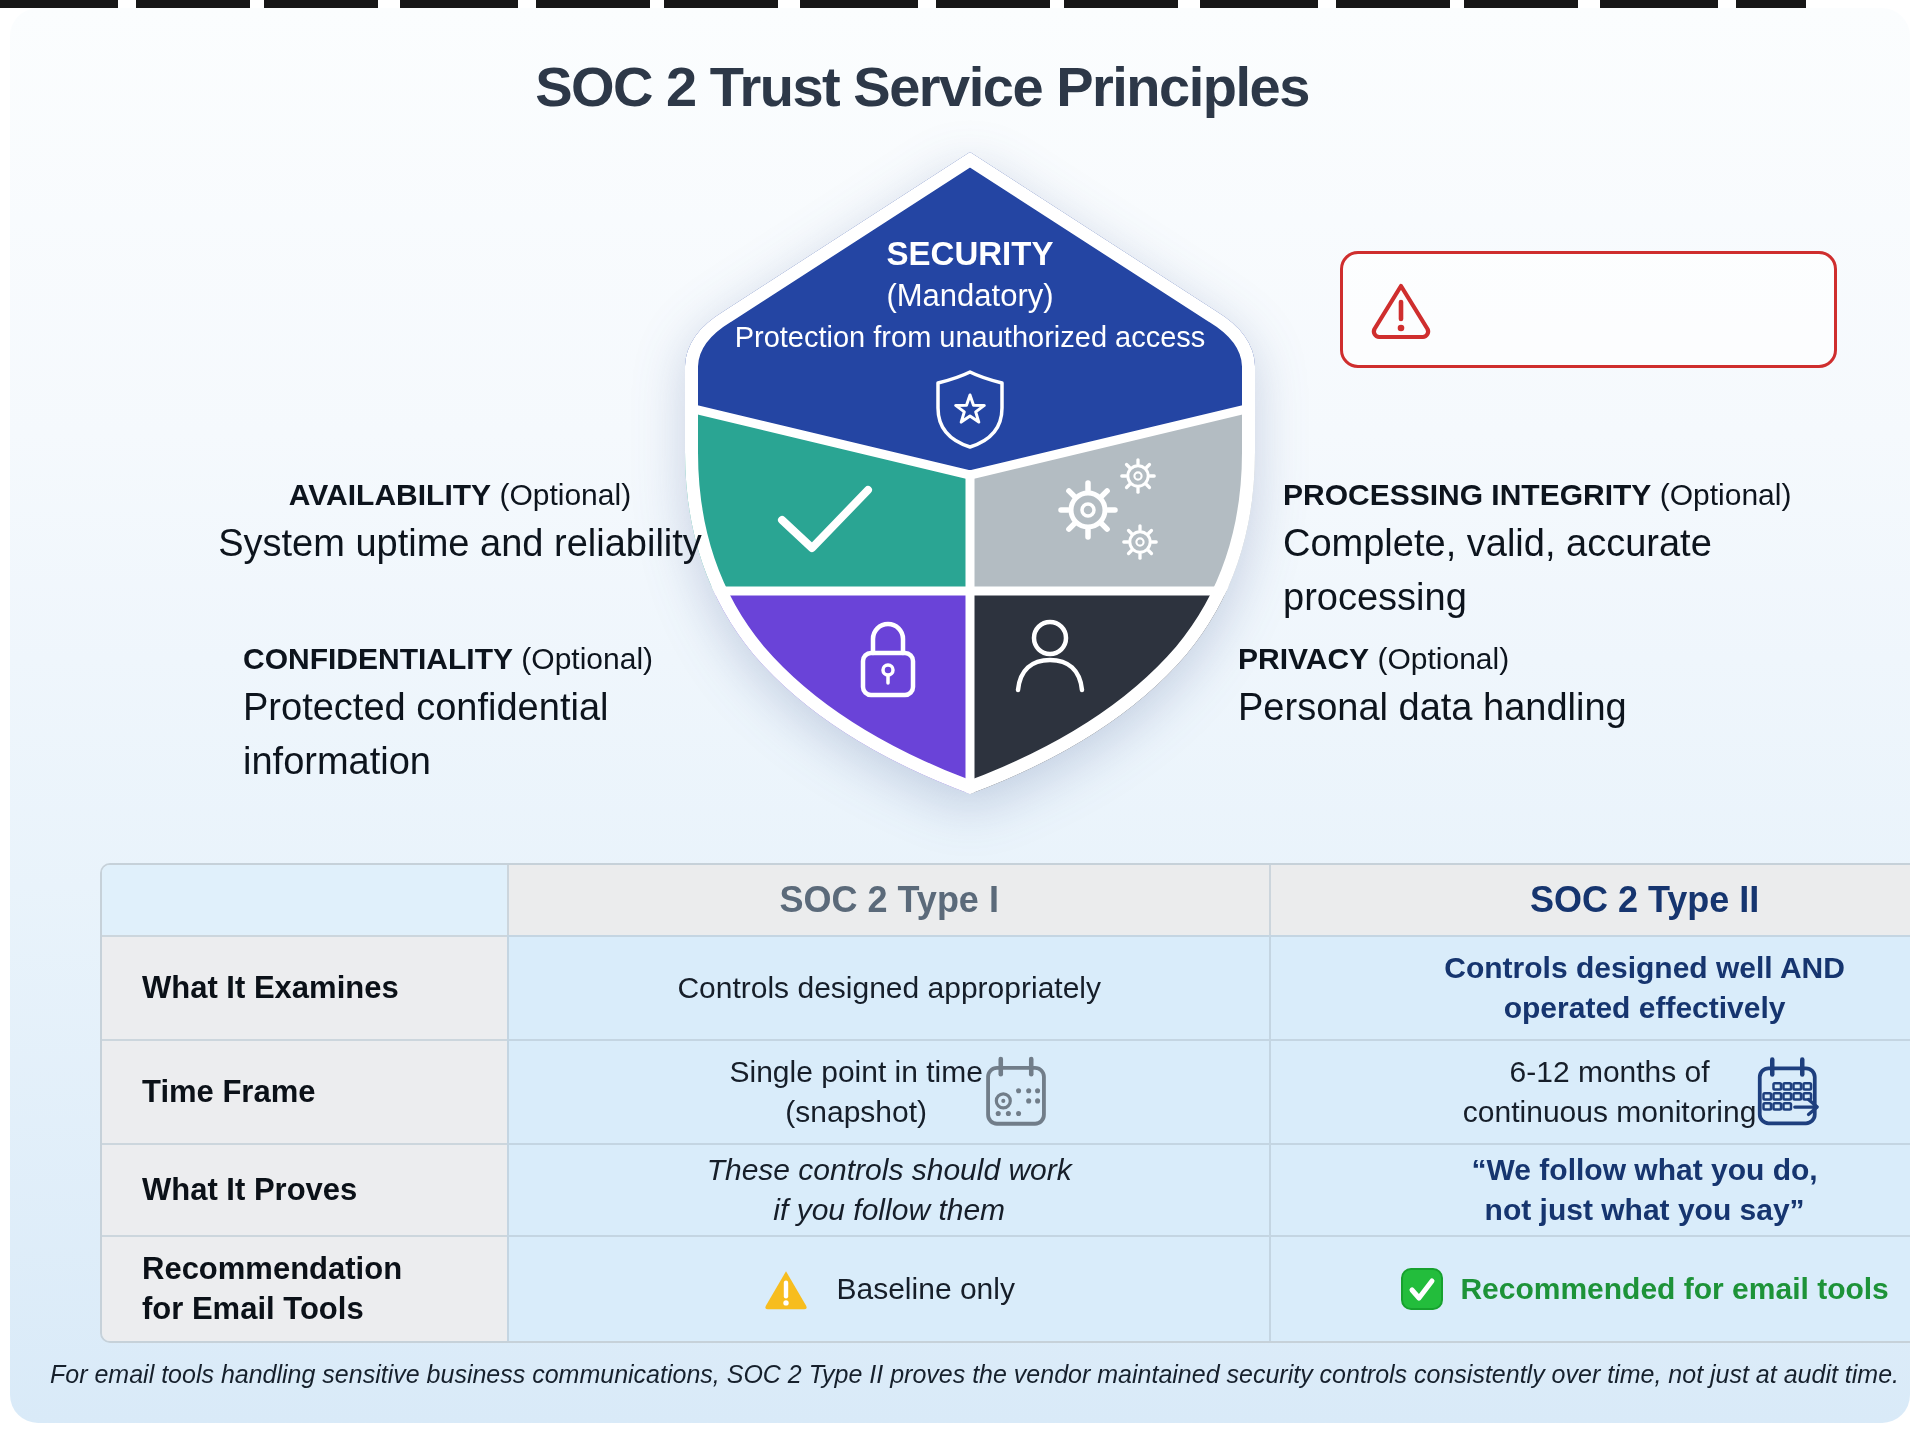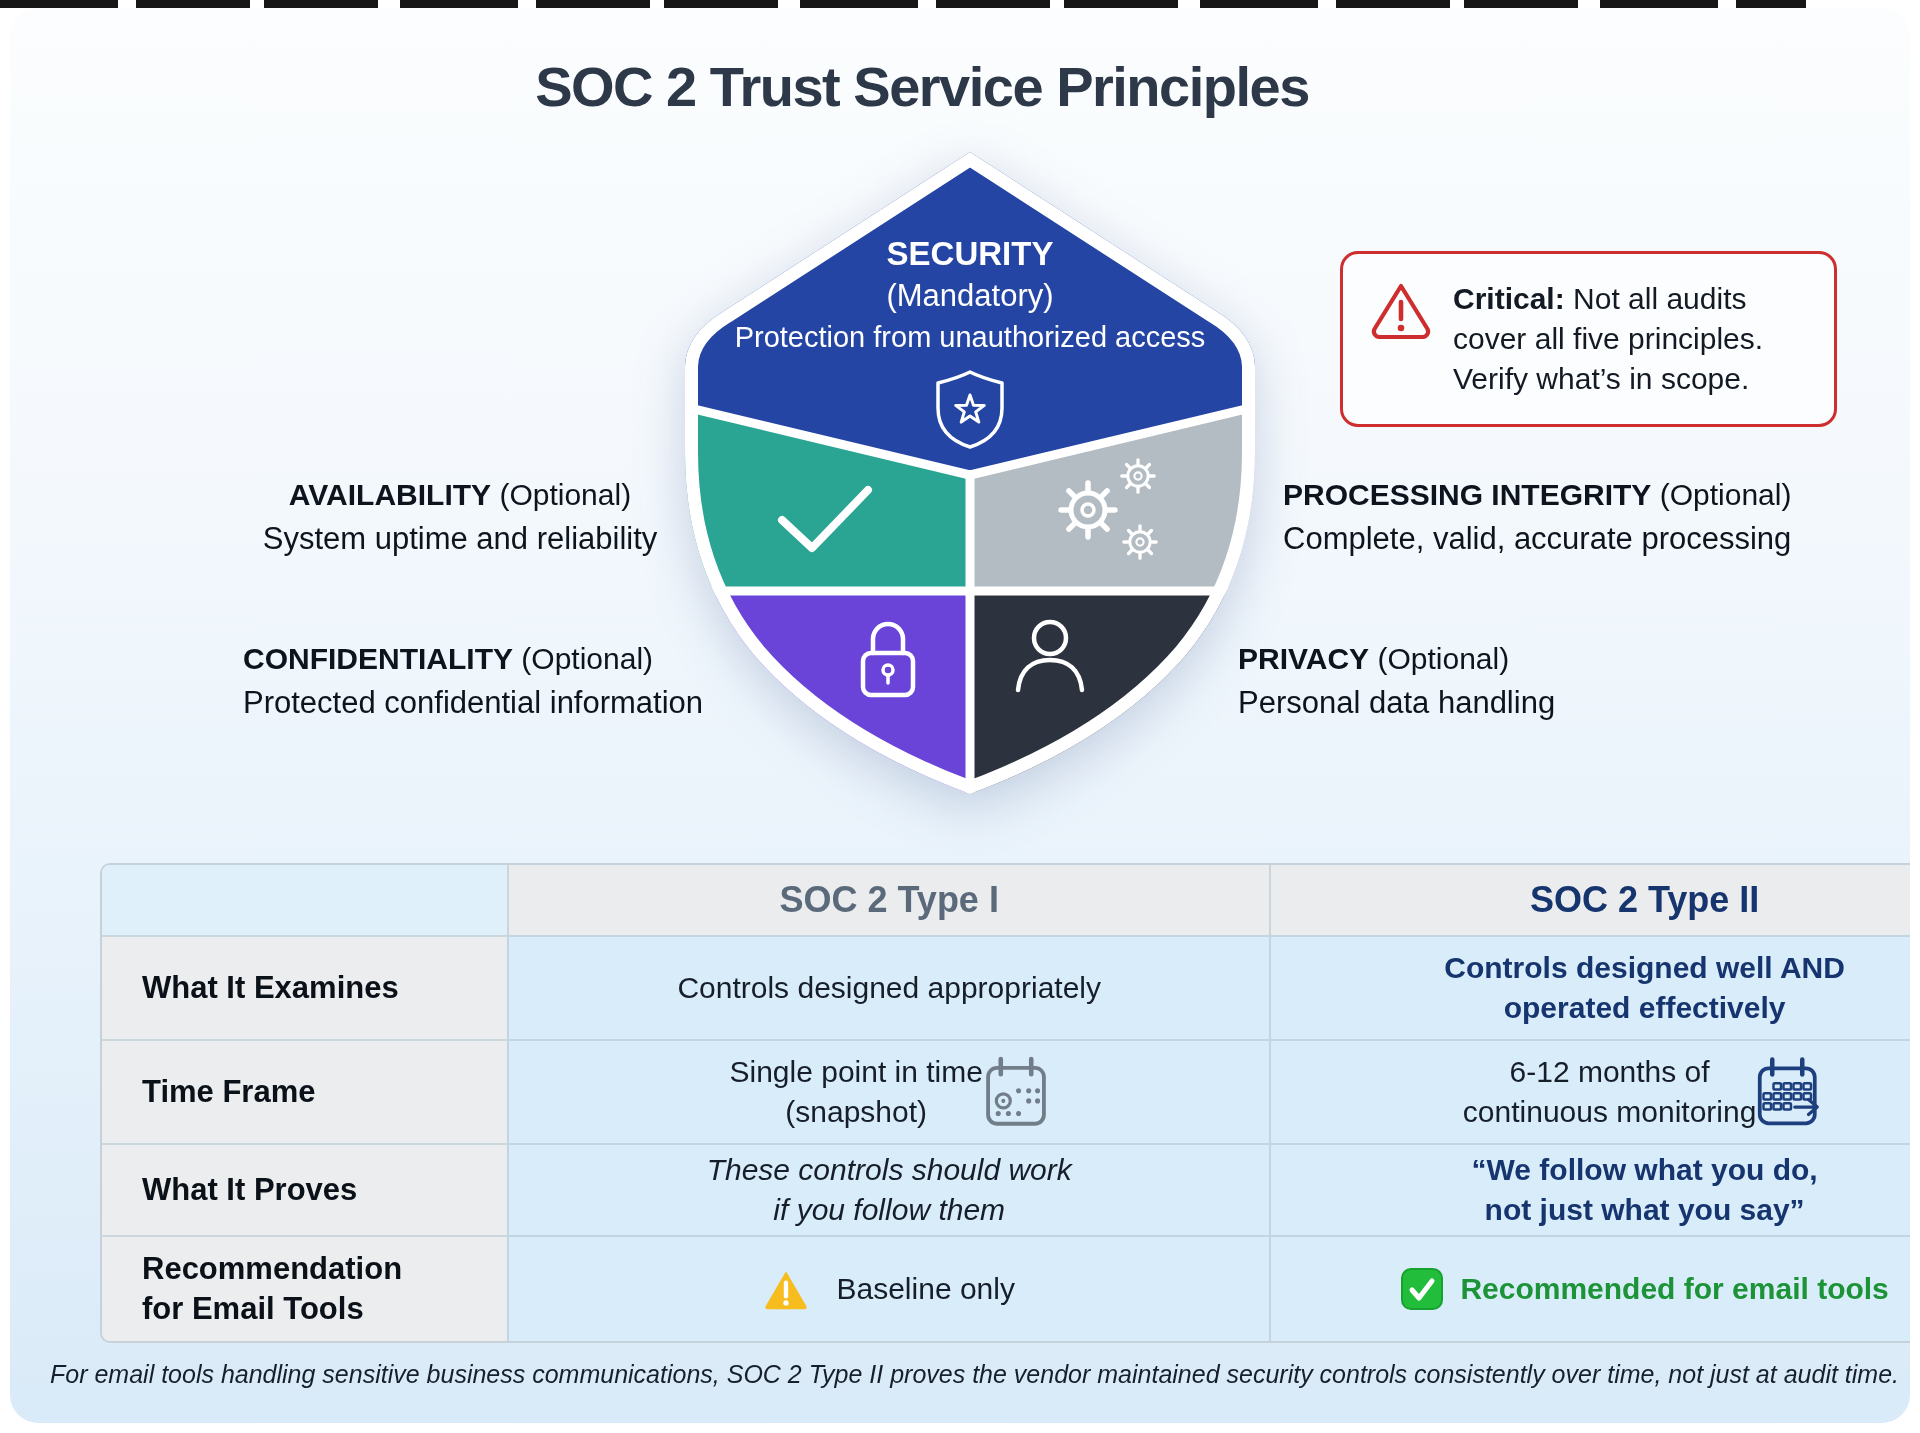--- a/index.html
+++ b/index.html
@@ -23,21 +23,21 @@
     position:absolute;left:650px;top:140px;width:620px;height:650px;
     filter:drop-shadow(0 14px 26px rgba(40,70,130,.22));
   }
   .shield text{fill:#ffffff;text-anchor:middle;font-family:"Liberation Sans",sans-serif}
   .t-name{font-size:33px;font-weight:bold}
   .t-tag{font-size:31px}
   .t-desc{font-size:29px}
   .wstroke{stroke:#ffffff;fill:none;stroke-linecap:round;stroke-linejoin:round}
   .side-label{position:absolute;color:#0d141d;line-height:1.42}
   .side-label .l1{font-size:30px}
-  .side-label .l2{font-size:31px}
+  .side-label .l2{font-size:38px}
   .lab-avail{left:200px;top:466px;width:500px;text-align:center}
   .lab-conf{left:233px;top:630px;width:500px;}
   .lab-proc{left:1273px;top:466px;width:580px}
   .lab-priv{left:1228px;top:630px;width:440px}
   .critical{
     position:absolute;left:1330px;top:243px;width:497px;box-sizing:border-box;
     border:3.5px solid #cf2e2e;border-radius:18px;background:rgba(255,255,255,.65);
     padding:25px 26px;display:flex;gap:20px;align-items:flex-start;
   }
   .critical p{margin:0;font-size:30px;line-height:1.33;color:#131a24;width:352px}
@@ -157,21 +157,20 @@
     <div class="l1"><b>PRIVACY</b> <span>(Optional)</span></div>
     <div class="l2">Personal data handling</div>
   </div>
 
   <div class="critical">
     <svg width="64" height="58" viewBox="0 0 64 58">
       <path d="M32 7 L58.5 50 A5.5 5.5 0 0 1 53.8 58 H10.2 A5.5 5.5 0 0 1 5.5 50 Z" transform="translate(0,-3)" fill="none" stroke="#cf2e2e" stroke-width="4.2" stroke-linejoin="round"></path>
       <line x1="32" y1="20" x2="32" y2="37" stroke="#cf2e2e" stroke-width="4.6" stroke-linecap="round"></line>
       <circle cx="32" cy="46" r="3.3" fill="#cf2e2e"></circle>
     </svg>
-    <p><b>Critical:</b><span> Not all audits cover all five principles. Verify what’s in scope.</span></p>
   </div>
 
   <div class="tbl">
     <div class="cell r0 c0"></div>
     <div class="cell r0 c1">
       <span class="head-t1">SOC 2 Type I</span>
     </div>
     <div class="cell r0 c2">
       <span class="head-t2">SOC 2 Type II</span>
     </div>

